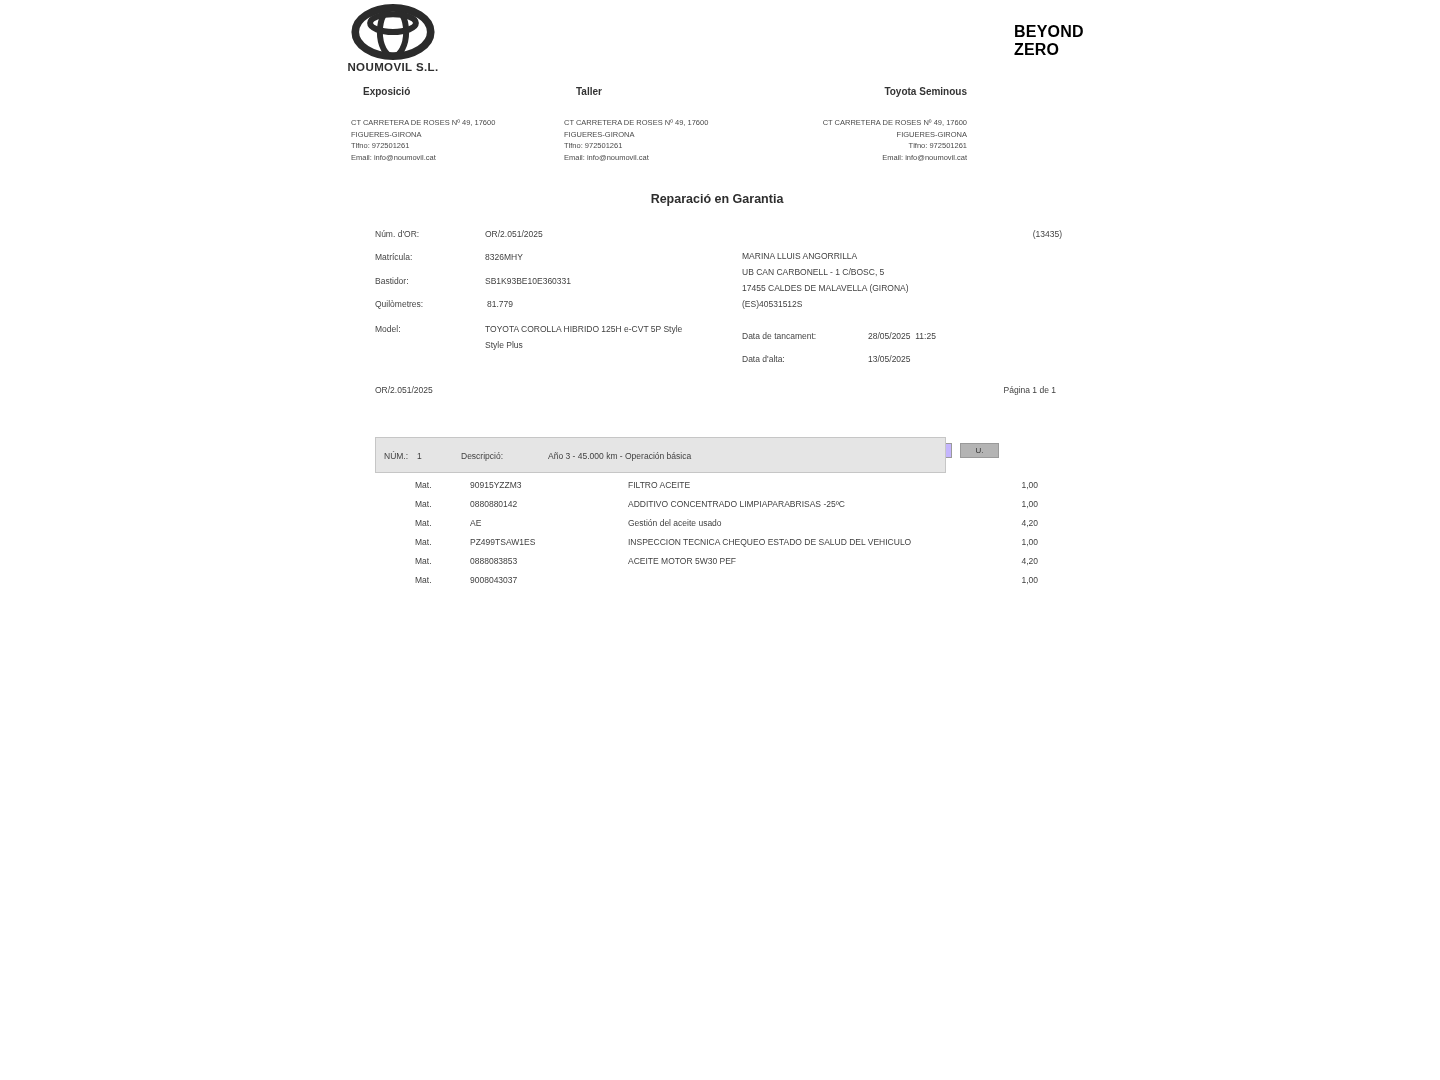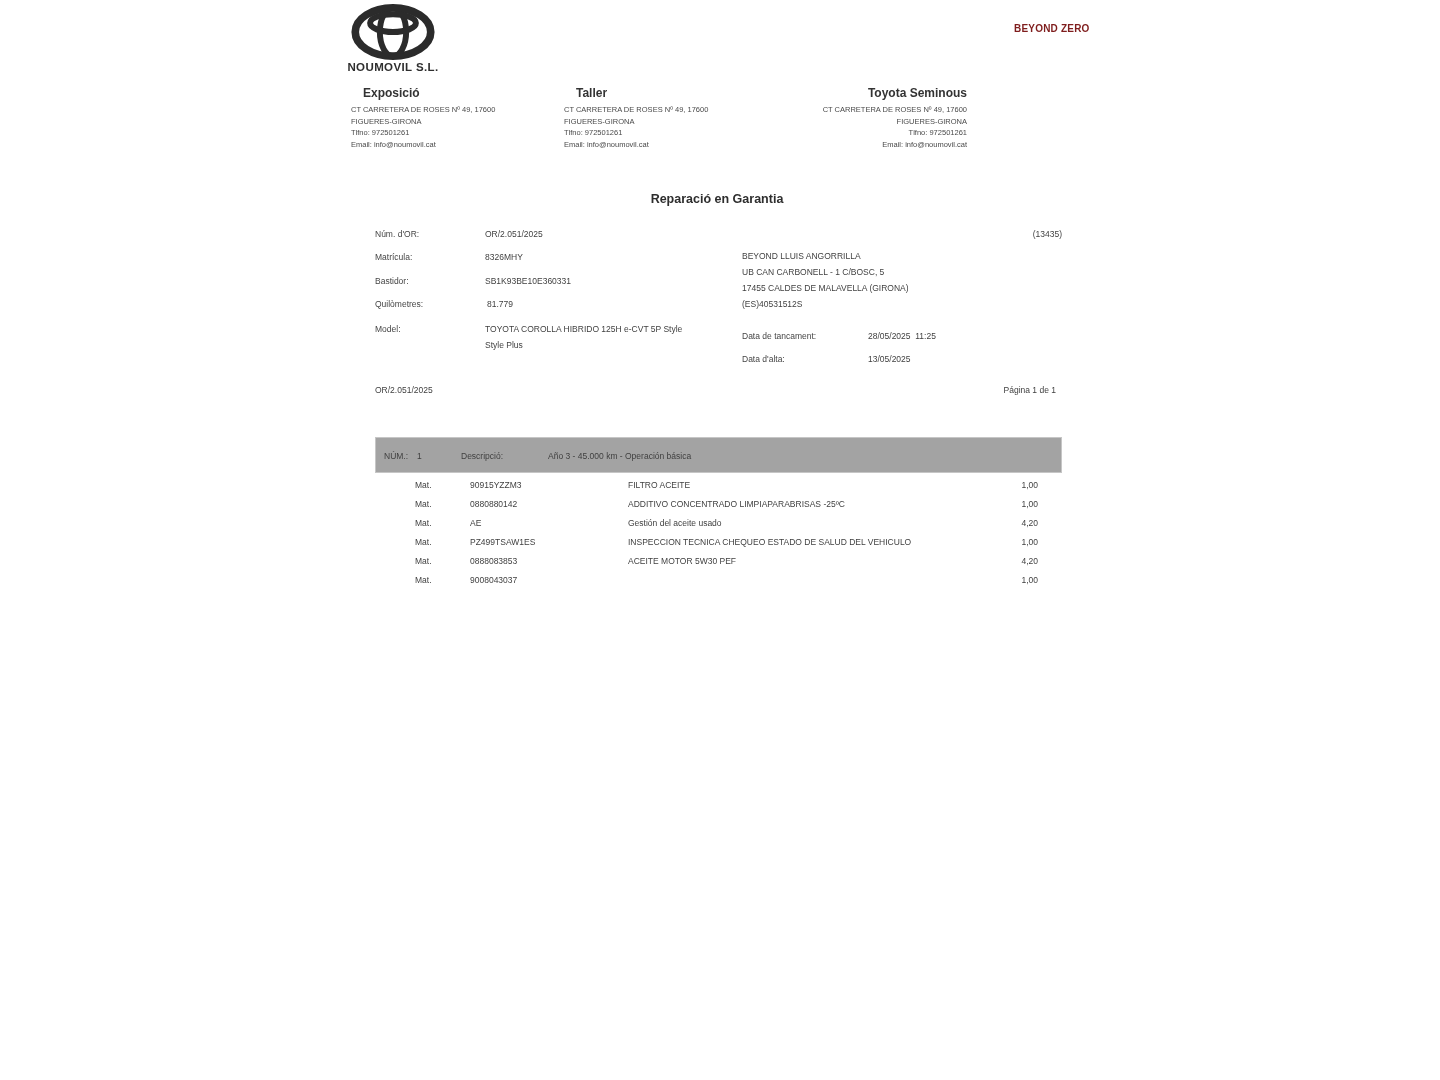--- a/index.html
+++ b/index.html
@@ -17,30 +17,30 @@
 
   
   .company-name {
     left: 346px; top: 61px; width: 94px;
     text-align: center;
     font-size: 11.5px; font-weight: 700; letter-spacing: .4px;
     color: #2e2e2e;
   }
   .tagline {
     left: 1014px; top: 23px; width: 80px;
-    font-size: 10px; font-weight: 700; letter-spacing: .2px;
-    color: #7f1d1d;
+    font-size: 16px; font-weight: 700; letter-spacing: .2px;
+    color: #000000;
   }
 
   
   .loc { top: 86px; width: 200px; }
   .loc-1 { left: 351px; }
   .loc-2 { left: 564px; }
   .loc-3 { left: 767px; text-align: right; }
-  .loc-title { font-size: 12px; font-weight: 700; color: #333; margin-bottom: 4px; padding-left: 12px; }
+  .loc-title { font-size: 10px; font-weight: 700; color: #333; margin-bottom: 20px; padding-left: 12px; }
   .loc-line { font-size: 7.5px; line-height: 11.5px; color: #4a4a4a; }
 
   
   .doc-title {
     left: 0; top: 192px; width: 1434px;
     text-align: center;
     font-size: 12.5px; font-weight: 700; color: #2e2e2e;
   }
 
   .lbl { font-size: 8.5px; color: #454545; }
@@ -57,23 +57,23 @@
     font-size: 8px; color: #333;
     text-align: center; line-height: 13px; margin-top: 32px;
   }
   .th-tipus { left: 375px; width: 45px; }
   .th-ref   { left: 429px; width: 148px; }
   .th-denom { left: 588px; width: 364px; }
   .th-u     { left: 960px; width: 39px; }
 
   
   .group-box {
-    left: 375px; top: 437px; width: 687px; height: 36px;
+    left: 375px; top: 437px; width: 571px; height: 36px;
     border: 1px solid #c6c6c6;
-    background: #a3a3a3;
+    background: #e5e5e5;
   }
   .group-box span { position: absolute; top: 13px; font-size: 8.5px; color: #3f3f3f; }
   .g-num-label { left: 8px; }
   .g-num { left: 41px; }
   .g-desc-label { left: 85px; }
   .g-desc { left: 172px; }
 
   
   .trow { left: 0; width: 1440px; height: 19px; margin-left: 40px; }
   .cell { position: absolute; top: 0; font-size: 8.5px; line-height: 19px; color: #3f3f3f; white-space: nowrap; }
@@ -130,21 +130,21 @@
   <div class="abs val" style="left:485px; top:276px;">SB1K93BE10E360331</div>
 
   <div class="abs lbl" style="left:375px; top:299px;">Quilòmetres:</div>
   <div class="abs val" style="left:487px; top:299px;">81.779</div>
 
   <div class="abs lbl" style="left:375px; top:324px;">Model:</div>
   <div class="abs val" style="left:485px; top:324px;">TOYOTA COROLLA HIBRIDO 125H e-CVT 5P Style</div>
   <div class="abs val" style="left:485px; top:340px;">Style Plus</div>
 
   <div class="abs" style="left:742px; top:248px;">
-    <div class="cust-line">BEYOND LLUIS ANGORRILLA</div>
+    <div class="cust-line">MARINA LLUIS ANGORRILLA</div>
     <div class="cust-line">UB CAN CARBONELL - 1 C/BOSC, 5</div>
     <div class="cust-line">17455 CALDES DE MALAVELLA (GIRONA)</div>
     <div class="cust-line">(ES)40531512S</div>
   </div>
 
   <div class="abs lbl" style="left:742px; top:331px;">Data de tancament:</div>
   <div class="abs val" style="left:868px; top:331px; white-space:pre;">28/05/2025  11:25</div>
   <div class="abs lbl" style="left:742px; top:354px;">Data d'alta:</div>
   <div class="abs val" style="left:868px; top:354px;">13/05/2025</div>
 

